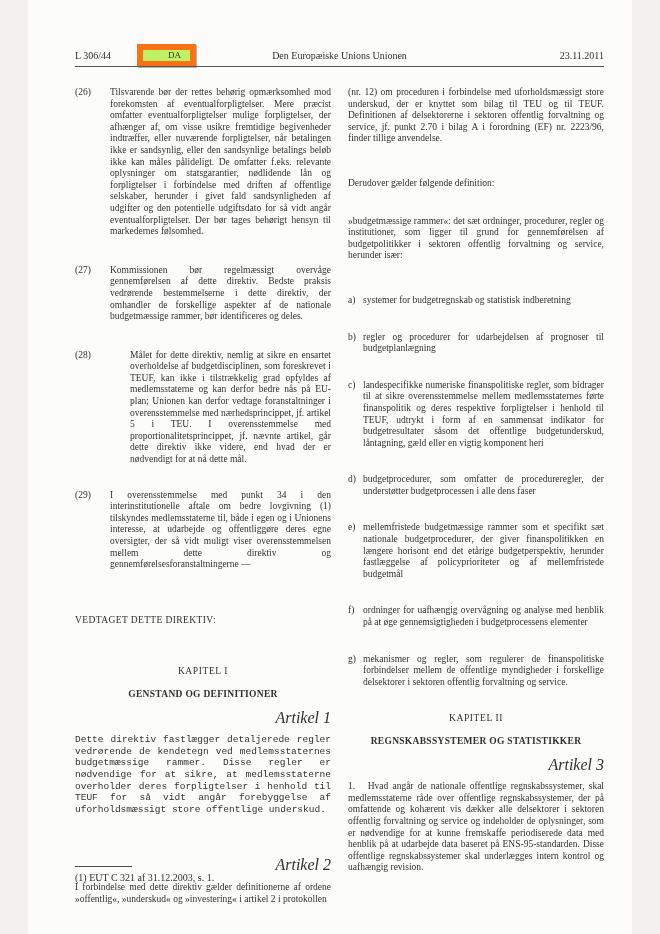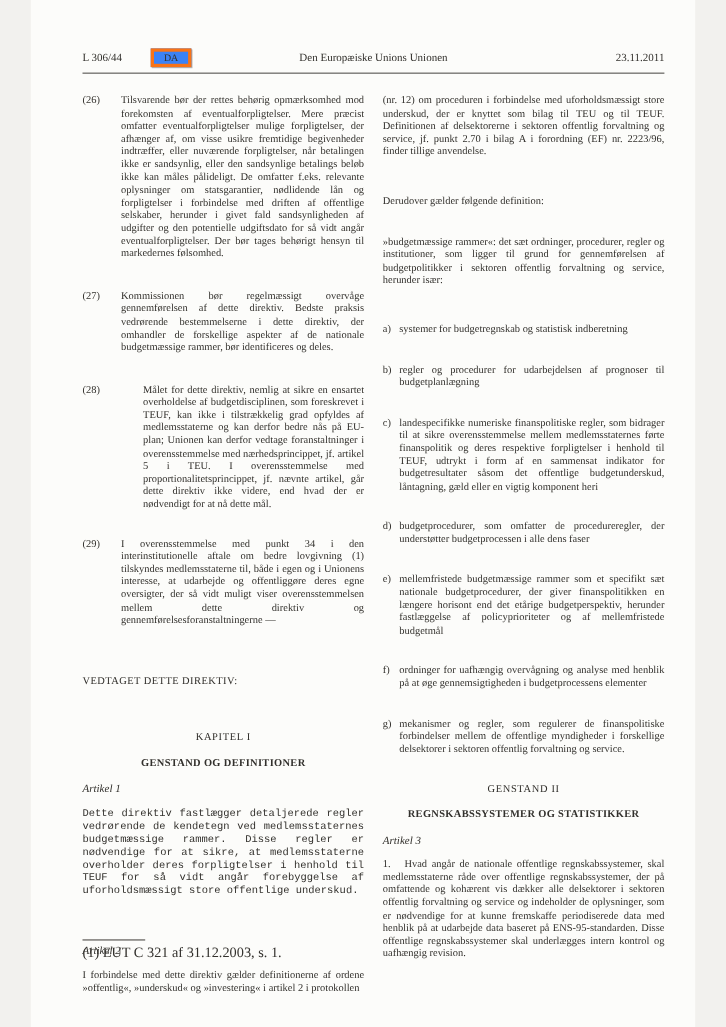--- a/index.html
+++ b/index.html
@@ -16,25 +16,25 @@
 
   
   .hdr {
     position: absolute; top: 44px; left: 47px; right: 28px;
     display: flex; align-items: center;
     font-size: 10px;
   }
   .hdr-left { display: flex; align-items: center; gap: 26px; width: 170px; }
   .lang-box {
     display: inline-block;
-    border: 3px solid #f97316;
+    border: 6px solid #f97316;
     box-shadow: 1px 1px 0 #b9b7b2;
-    padding: 0px 9px 1px 9px;
+    padding: 0px 9px 1px 25px;
     font-size: 9px;
-    background: #3b82f6;
+    background: #bef264;
   }
   .hdr-center { flex: 1; text-align: center; font-size: 10px; }
   .hdr-right { width: 170px; text-align: right; font-size: 10px; }
   .hdr-rule {
     position: absolute; top: 66px; left: 47px; right: 28px;
     border-top: 1.5px solid #55534f;
   }
 
   
   .cols {
@@ -47,35 +47,35 @@
 
   
   .recital { display: flex; margin-bottom: 27px; font-family: Liberation Serif, serif; }
   .rnum { width: 35px; flex-shrink: 0; }
   .rtext { flex: 1; text-align: justify; }
 
   .enacting { margin-bottom: 40px; letter-spacing: 0.4px; }
 
   .chap-label { text-align: center; letter-spacing: 0.6px; margin-bottom: 11px; }
   .chap-title { text-align: center; font-weight: bold; letter-spacing: 0.3px; margin-bottom: 11px; }
-  .art-label  { text-align: left; font-style: italic; font-size: 10px; margin-bottom: 11px; }
+  .art-label  { text-align: right; font-style: italic; font-size: 16px; margin-bottom: 11px; }
 
   .mb30 { margin-bottom: 44px; font-family: Liberation Mono, monospace; }
   .mb33 { margin-bottom: 33px; }
   .mb26 { margin-bottom: 26px; }
   .mb24 { margin-bottom: 24px; gap: 20px; }
   .mb44 { margin-bottom: 44px; }
 
   
   .def-item { display: flex; margin-bottom: 25px; }
   .dletter { width: 15px; flex-shrink: 0; }
   .dtext { flex: 1; text-align: justify; }
 
   
-  .footnote { position: absolute; bottom: 16px; left: 0; right: 0; font-size: 13px; }
+  .footnote { position: absolute; bottom: 4px; left: 0; right: 0; font-size: 10px; }
   .fn-rule { width: 57px; border-top: 1px solid #4c4a46; margin-bottom: 5px; }
 </style>
 </head>
 <body>
 
 <div class="page">
 
   <div class="hdr">
     <div class="hdr-left">
       <span>L 306/44</span>
@@ -166,21 +166,21 @@
         <span class="dletter">f)</span>
         <p class="dtext">ordninger for uafhængig overvågning og analyse med henblik på at øge gennemsigtigheden i budgetprocessens elementer</p>
       </div>
 
       <div class="def-item mb26">
         <span class="dletter">g)</span>
         <p class="dtext">mekanismer og regler, som regulerer de finanspolitiske forbindelser mellem de offentlige myndigheder i forskellige delsektorer i sektoren offentlig forvaltning og service.</p>
       </div>
 
       <div>
-        <div class="chap-label">GENSTAND II</div>
+        <div class="chap-label">KAPITEL II</div>
         <div class="chap-title">REGNSKABSSYSTEMER OG STATISTIKKER</div>
       </div>
 
       <div class="art-label">Artikel 3</div>
       <p class="jtext">1.&nbsp;&nbsp;&nbsp;Hvad angår de nationale offentlige regnskabssystemer, skal medlemsstaterne råde over offentlige regnskabssystemer, der på omfattende og kohærent vis dækker alle delsektorer i sektoren offentlig forvaltning og service og indeholder de oplysninger, som er nødvendige for at kunne fremskaffe periodiserede data med henblik på at udarbejde data baseret på ENS-95-standarden. Disse offentlige regnskabssystemer skal underlægges intern kontrol og uafhængig revision.</p>
 
     </section>
   </div>
 </div>
 

